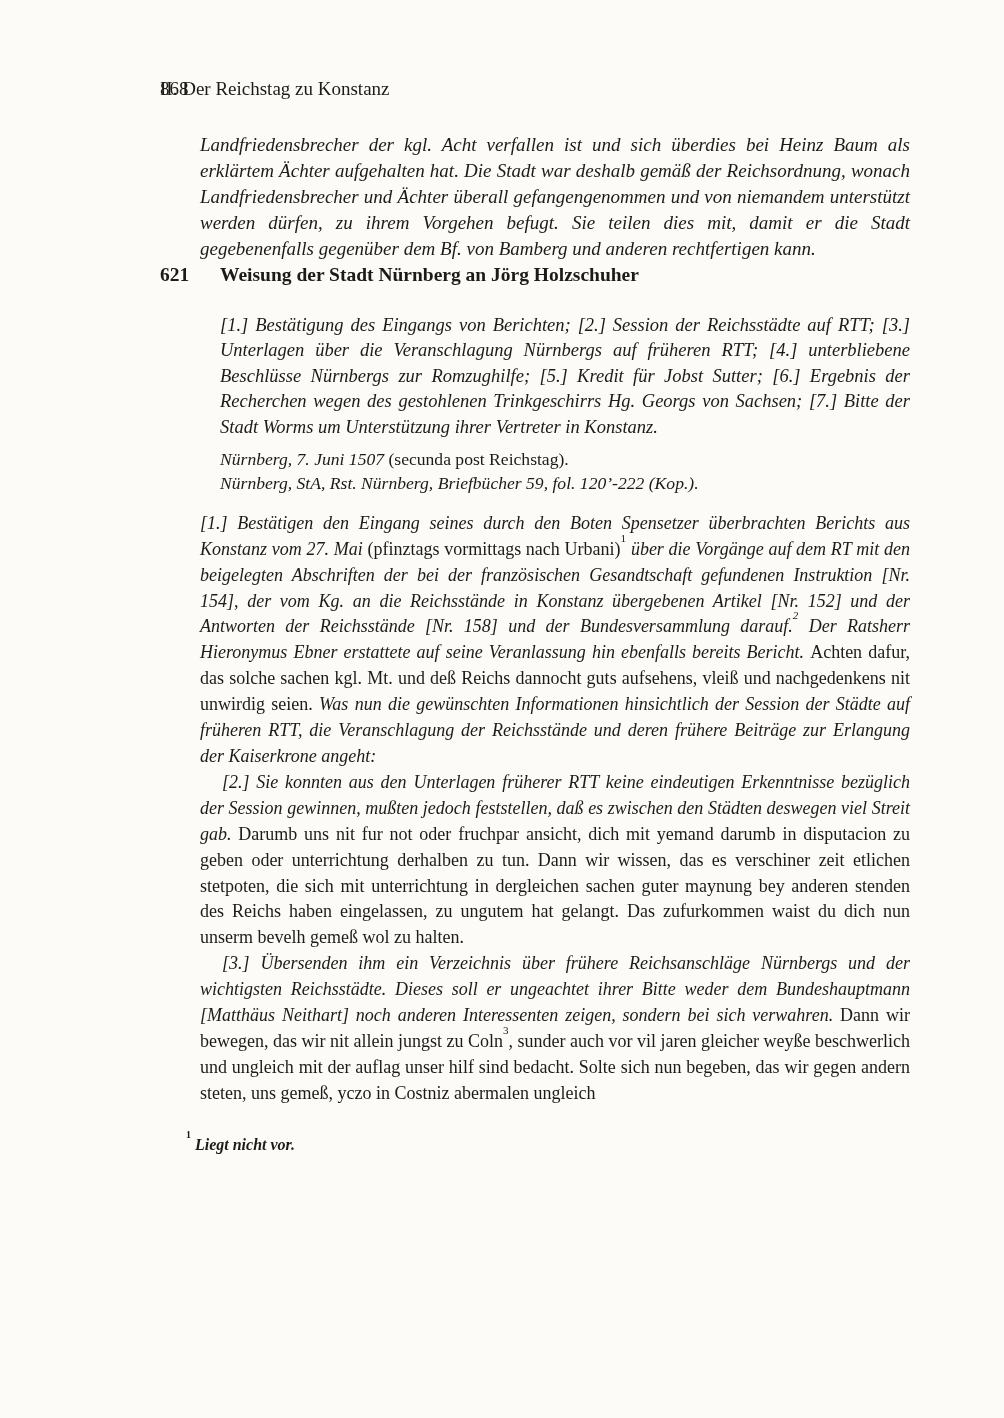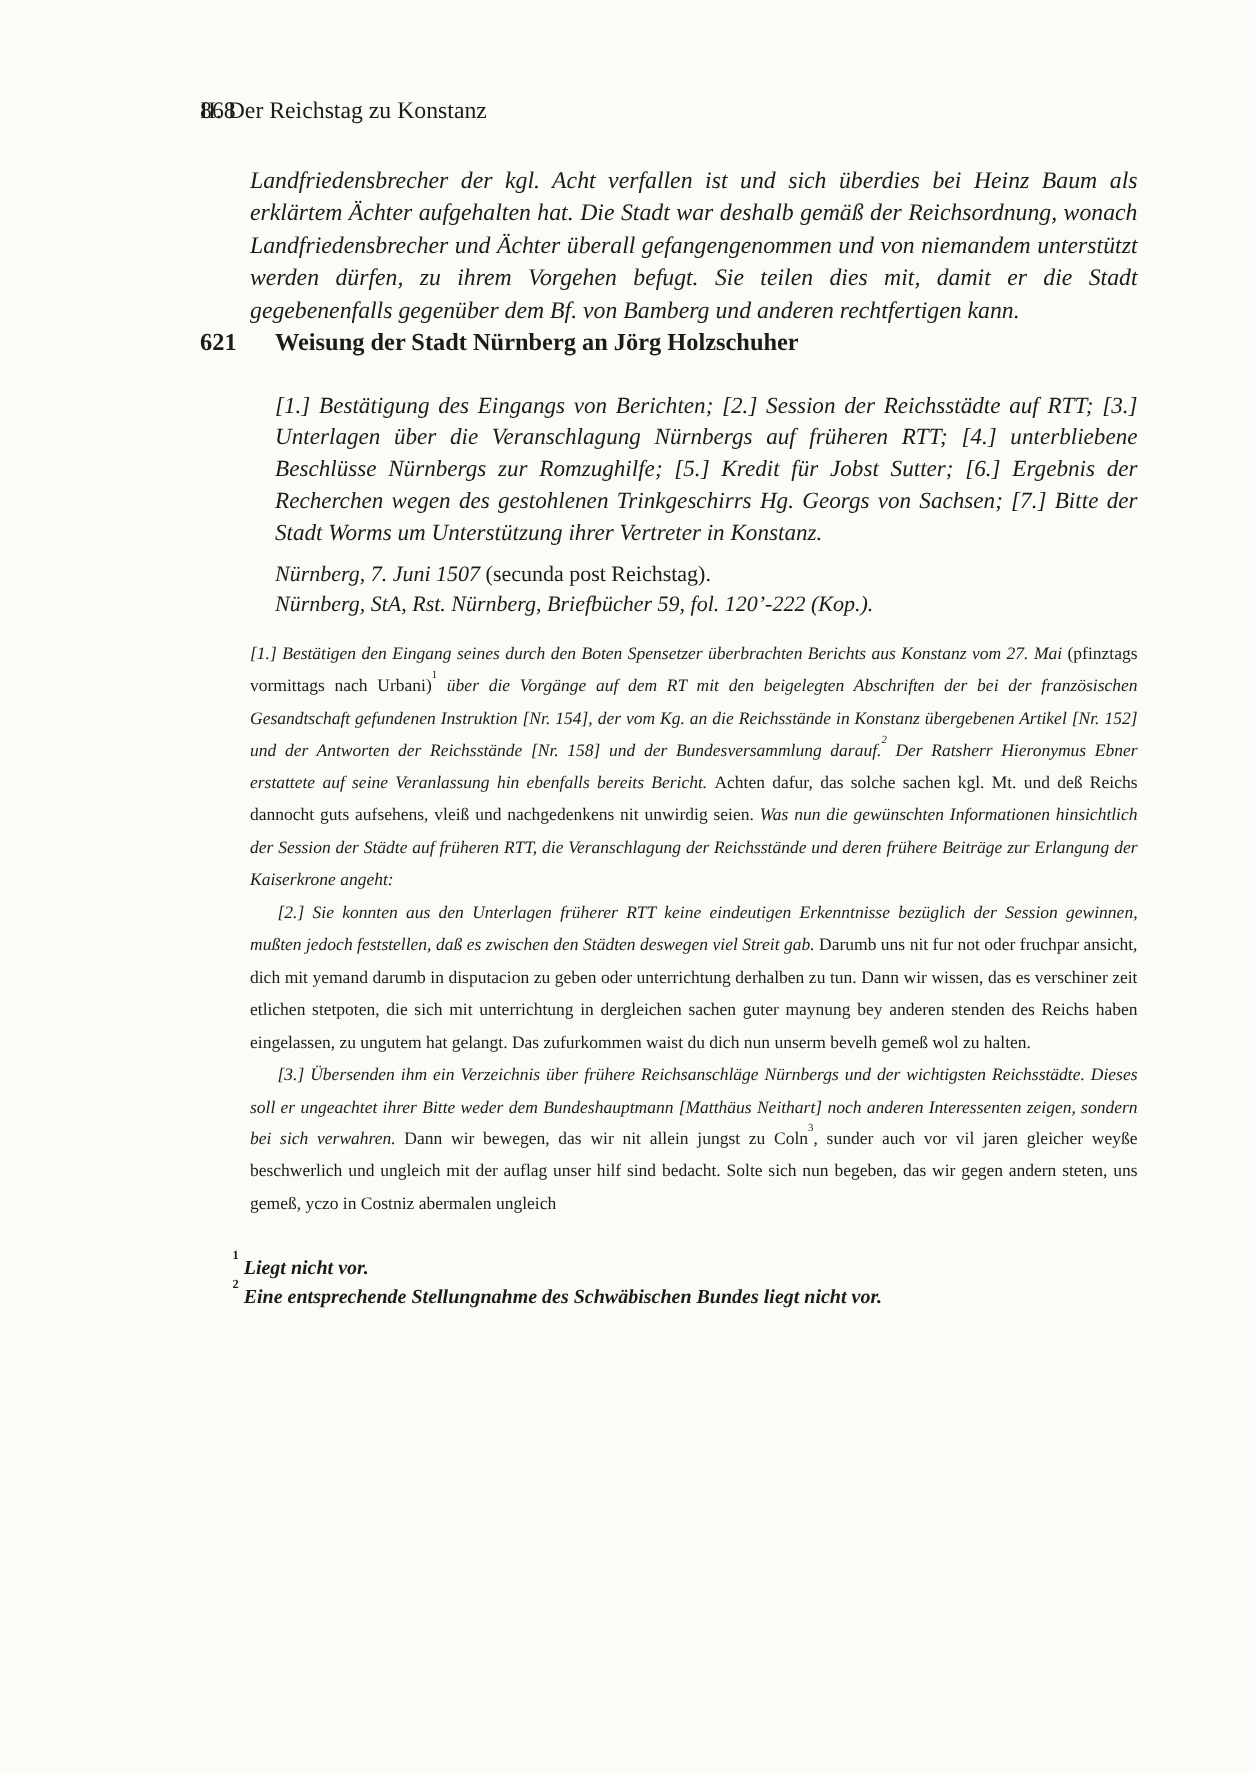--- a/index.html
+++ b/index.html
@@ -58,21 +58,21 @@
   
   .dateline {
     margin-left: 60px;
     font-size: 17.6px;
     line-height: 24.4px;
   }
   .dateline.first { margin-top: 7px; }
 
   
   .bodypara {
-    font-size: 14px;
+    font-size: 18px;
     line-height: 25.9px;
   }
   .bodypara.lead { margin-top: 15px; }
   .bodypara.ind { text-indent: 22px; }
 
   sup.fnref {
     font-size: 0.62em;
     line-height: 0;
     position: relative;
     top: -0.55em;
@@ -113,16 +113,15 @@
   <p class="dateline"><span class="it">Nürnberg, StA, Rst. Nürnberg, Briefbücher 59, fol. 120’-222 (Kop.).</span></p>
 
   <p class="bodypara lead just"><span class="it">[1.] Bestätigen den Eingang seines durch den Boten Spensetzer überbrachten Berichts aus Konstanz vom 27. Mai </span><span class="rm">(pfinztags vormittags nach Urbani)</span><sup class="fnref">1</sup><span class="it"> über die Vorgänge auf dem RT mit den beigelegten Abschriften der bei der französischen Gesandtschaft gefundenen Instruktion [Nr. 154], der vom Kg. an die Reichsstände in Konstanz übergebenen Artikel [Nr. 152] und der Antworten der Reichsstände [Nr. 158] und der Bundesversammlung darauf.</span><sup class="fnref it">2</sup><span class="it"> Der Ratsherr Hieronymus Ebner erstattete auf seine Veranlassung hin ebenfalls bereits Bericht. </span><span class="rm">Achten dafur, das solche sachen kgl. Mt. und deß Reichs dannocht guts aufsehens, vleiß und nachgedenkens nit unwirdig seien. </span><span class="it">Was nun die gewünschten Informationen hinsichtlich der Session der Städte auf früheren RTT, die Veranschlagung der Reichsstände und deren frühere Beiträge zur Erlangung der Kaiserkrone angeht:</span></p>
 
   <p class="bodypara ind just"><span class="it">[2.] Sie konnten aus den Unterlagen früherer RTT keine eindeutigen Erkenntnisse bezüglich der Session gewinnen, mußten jedoch feststellen, daß es zwischen den Städten deswegen viel Streit gab. </span><span class="rm">Darumb uns nit fur not oder fruchpar ansicht, dich mit yemand darumb in disputacion zu geben oder unterrichtung derhalben zu tun. Dann wir wissen, das es verschiner zeit etlichen stetpoten, die sich mit unterrichtung in dergleichen sachen guter maynung bey anderen stenden des Reichs haben eingelassen, zu ungutem hat gelangt. Das zufurkommen waist du dich nun unserm bevelh gemeß wol zu halten.</span></p>
 
   <p class="bodypara ind just"><span class="it">[3.] Übersenden ihm ein Verzeichnis über frühere Reichsanschläge Nürnbergs und der wichtigsten Reichsstädte. Dieses soll er ungeachtet ihrer Bitte weder dem Bundeshauptmann [Matthäus Neithart] noch anderen Interessenten zeigen, sondern bei sich verwahren. </span><span class="rm">Dann wir bewegen, das wir nit allein jungst zu Coln</span><sup class="fnref">3</sup><span class="rm">, sunder auch vor vil jaren gleicher weyße beschwerlich und ungleich mit der auflag unser hilf sind bedacht. Solte sich nun begeben, das wir gegen andern steten, uns gemeß, yczo in Costniz abermalen ungleich</span></p>
 
   <footer class="footnotes">
     <p class="fn ind"><sup class="fnref">1</sup> <span class="it">Liegt nicht vor.</span></p>
-    <p class="fn ind"><sup class="fnref">2</sup> <span class="it">Eine entsprechende Stellungnahme des Schwäbischen Bundes liegt nicht vor.</span></p>
   </footer>
 
 </div>
 
 </body></html>

